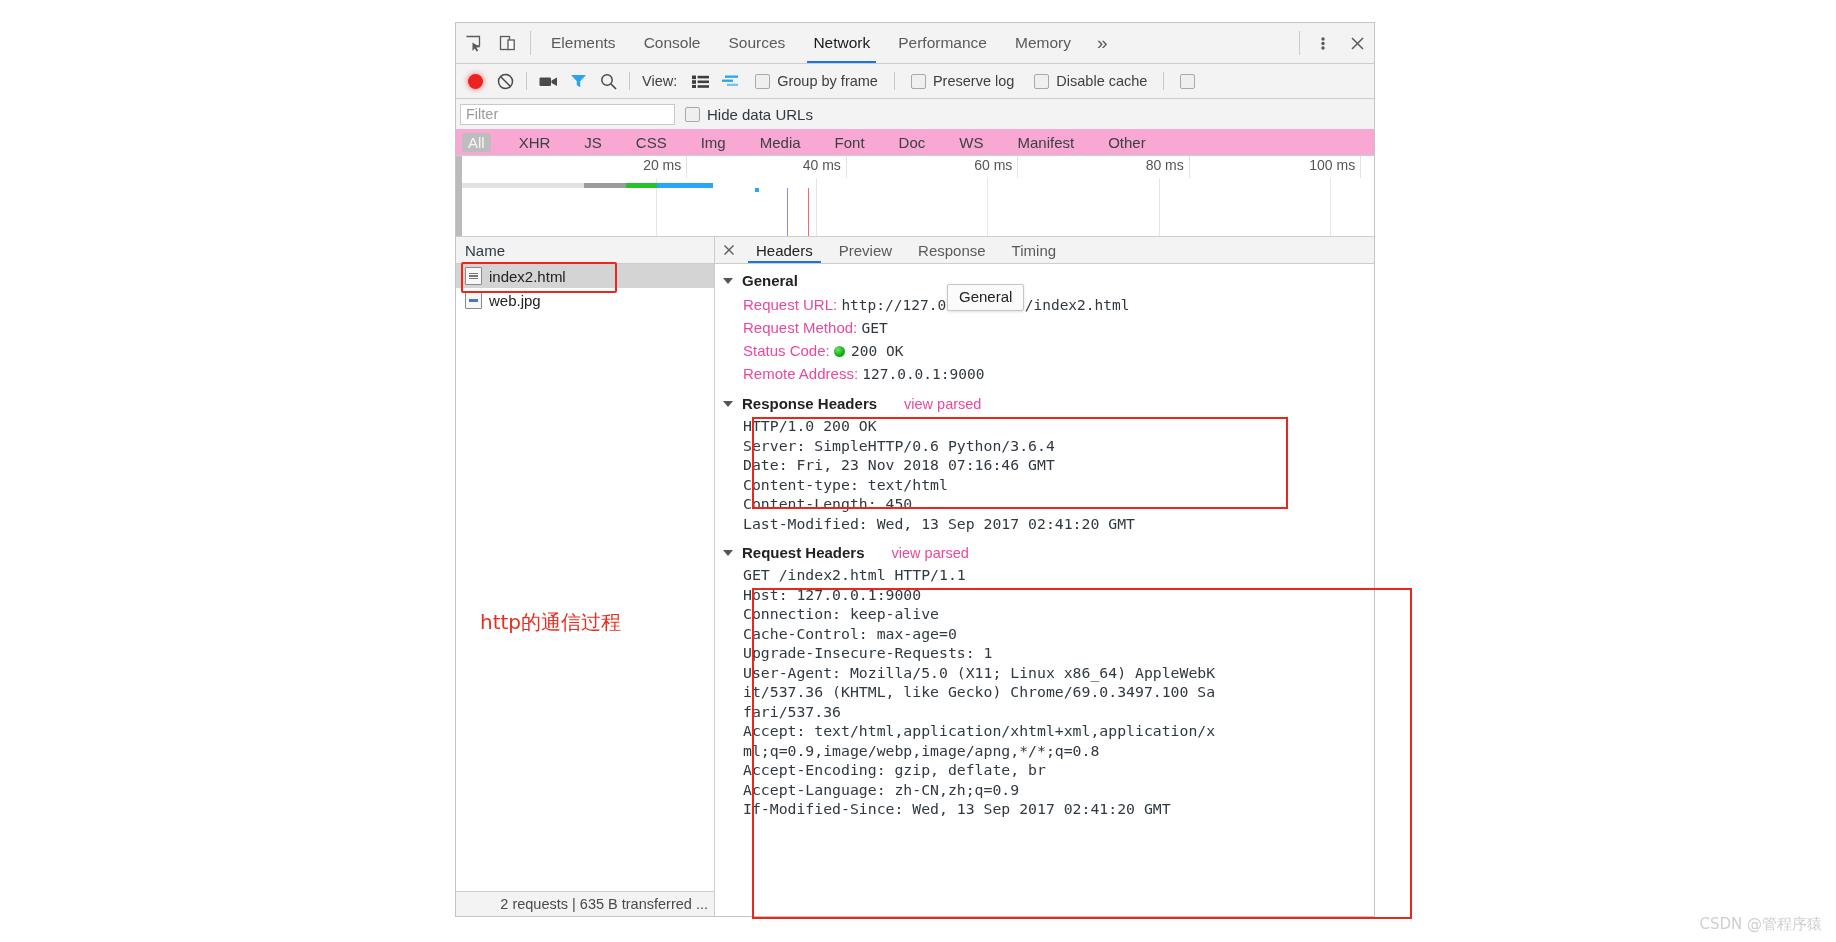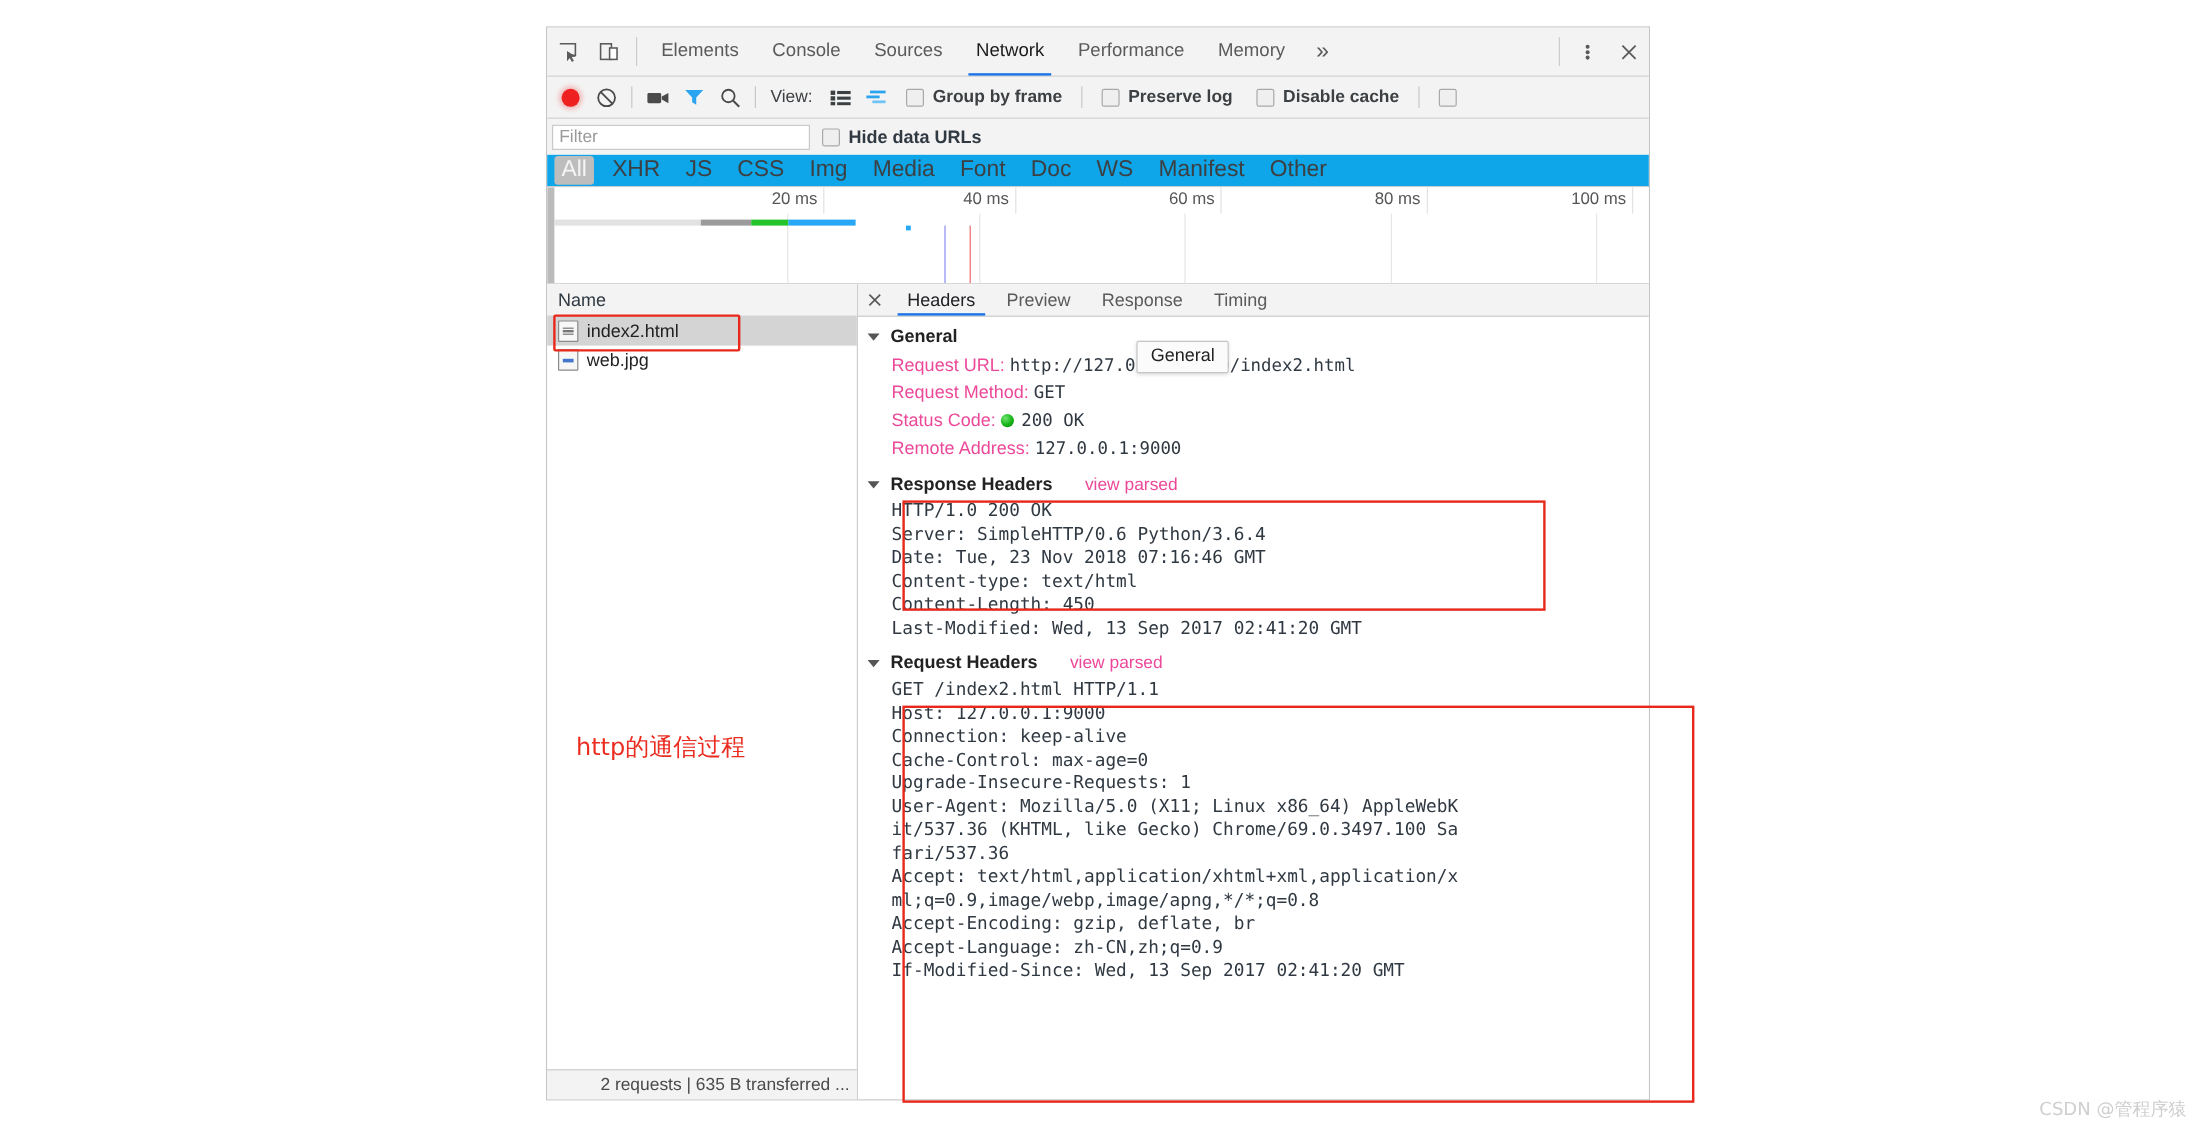--- a/index.html
+++ b/index.html
@@ -91,21 +91,21 @@
   }
   .view-label { margin: 0 8px 0 6px; }
   .cb {
     width: 13px; height: 13px;
     border: 1px solid #a9a9a9;
     border-radius: 2px;
     background: #efefef;
     display: inline-block;
     flex: 0 0 auto;
   }
-  .cb-wrap { display: flex; align-items: center; gap: 7px; margin: 18px 10px; white-space: nowrap; font-weight: bold; }
+  .cb-wrap { display: flex; align-items: center; gap: 7px; margin: 18px 10px; white-space: nowrap; }
 
   
   .filterbar {
     height: 30px;
     display: flex; align-items: center;
     background: #f3f3f3;
     padding: 0 4px;
     flex: 0 0 auto;
   }
   .filter-input {
@@ -117,25 +117,25 @@
     padding: 0 5px;
     font-family: "Liberation Sans", sans-serif;
     box-sizing: border-box;
   }
   .filter-input::placeholder { color: #9a9a9a; }
 
   
   .typebar {
     height: 26px;
     display: flex; align-items: center;
-    background: #0ea5e9;
+    background: #f9a8d4;
     border-bottom: 1px solid #cdcdcd;
     padding: 0 6px;
-    gap: 9px;
-    font-size: 19px;
+    gap: 22px;
+    font-size: 15px;
     color: #3c4043;
     flex: 0 0 auto;
   }
   .type-item { padding: 1px 6px; border-radius: 3px; white-space: nowrap; }
   .type-item.active { background: #bdbdbd; color: #f5f5f5; }
 
   
   .overview {
     height: 80px;
     background: #fff;
@@ -629,21 +629,21 @@
             <span class="val">127.0.0.1:9000</span>
           </div>
 
           <div class="sec-title" style="margin-top:6px">
             <span class="caret"></span>
             <span>Response Headers</span>
             <span class="view-parsed">view parsed</span>
           </div>
           <div class="rawline">HTTP/1.0 200 OK</div>
           <div class="rawline">Server: SimpleHTTP/0.6 Python/3.6.4</div>
-          <div class="rawline">Date: Tue, 23 Nov 2018 07:16:46 GMT</div>
+          <div class="rawline">Date: Fri, 23 Nov 2018 07:16:46 GMT</div>
           <div class="rawline">Content-type: text/html</div>
           <div class="rawline">Content-Length: 450</div>
           <div class="rawline">Last-Modified: Wed, 13 Sep 2017 02:41:20 GMT</div>
 
           <div class="sec-title" style="margin-top:7px">
             <span class="caret"></span>
             <span>Request Headers</span>
             <span class="view-parsed">view parsed</span>
           </div>
           <div class="rawline">GET /index2.html HTTP/1.1</div>

